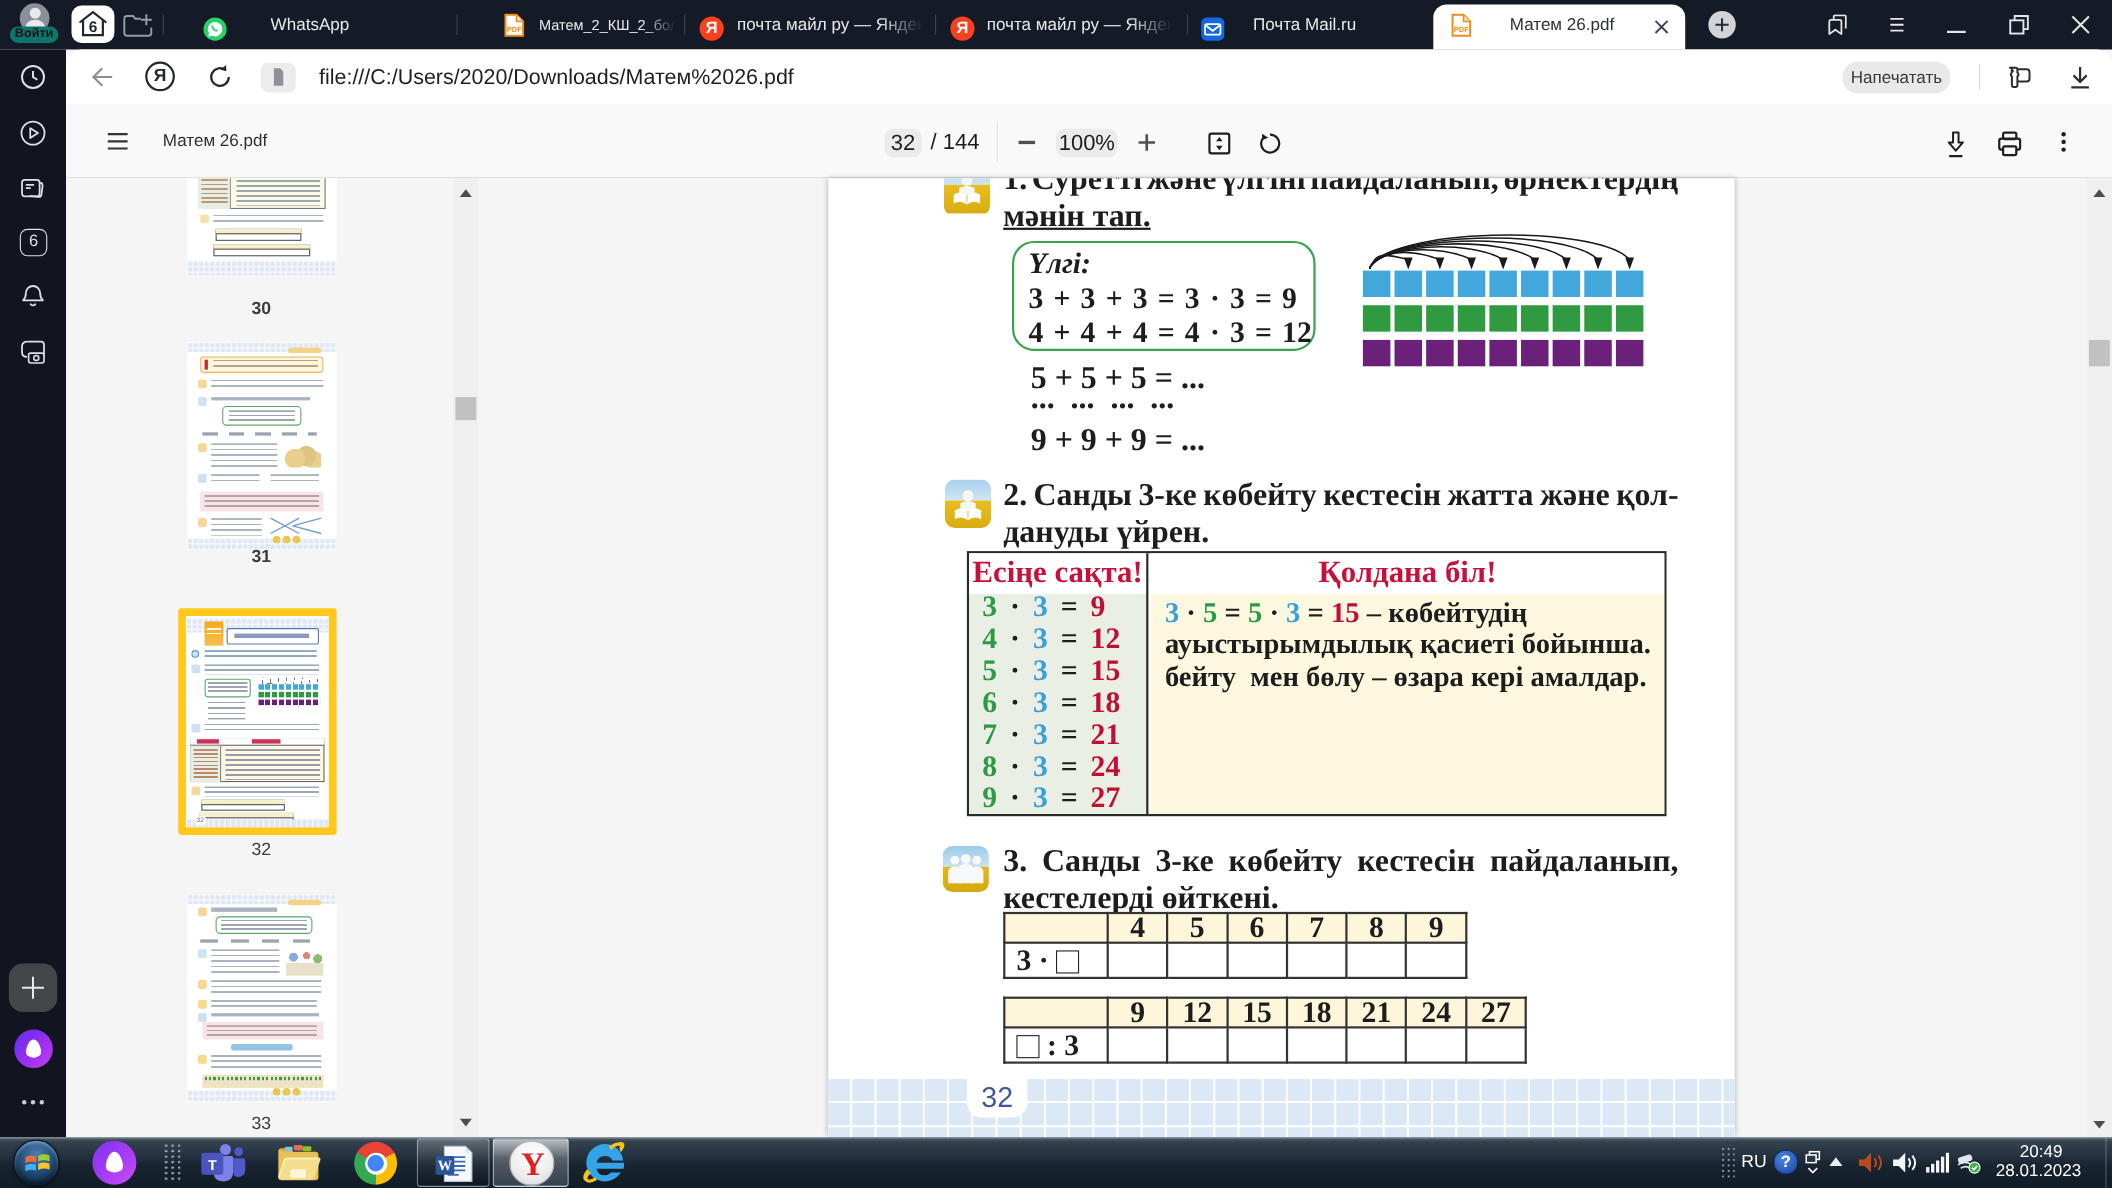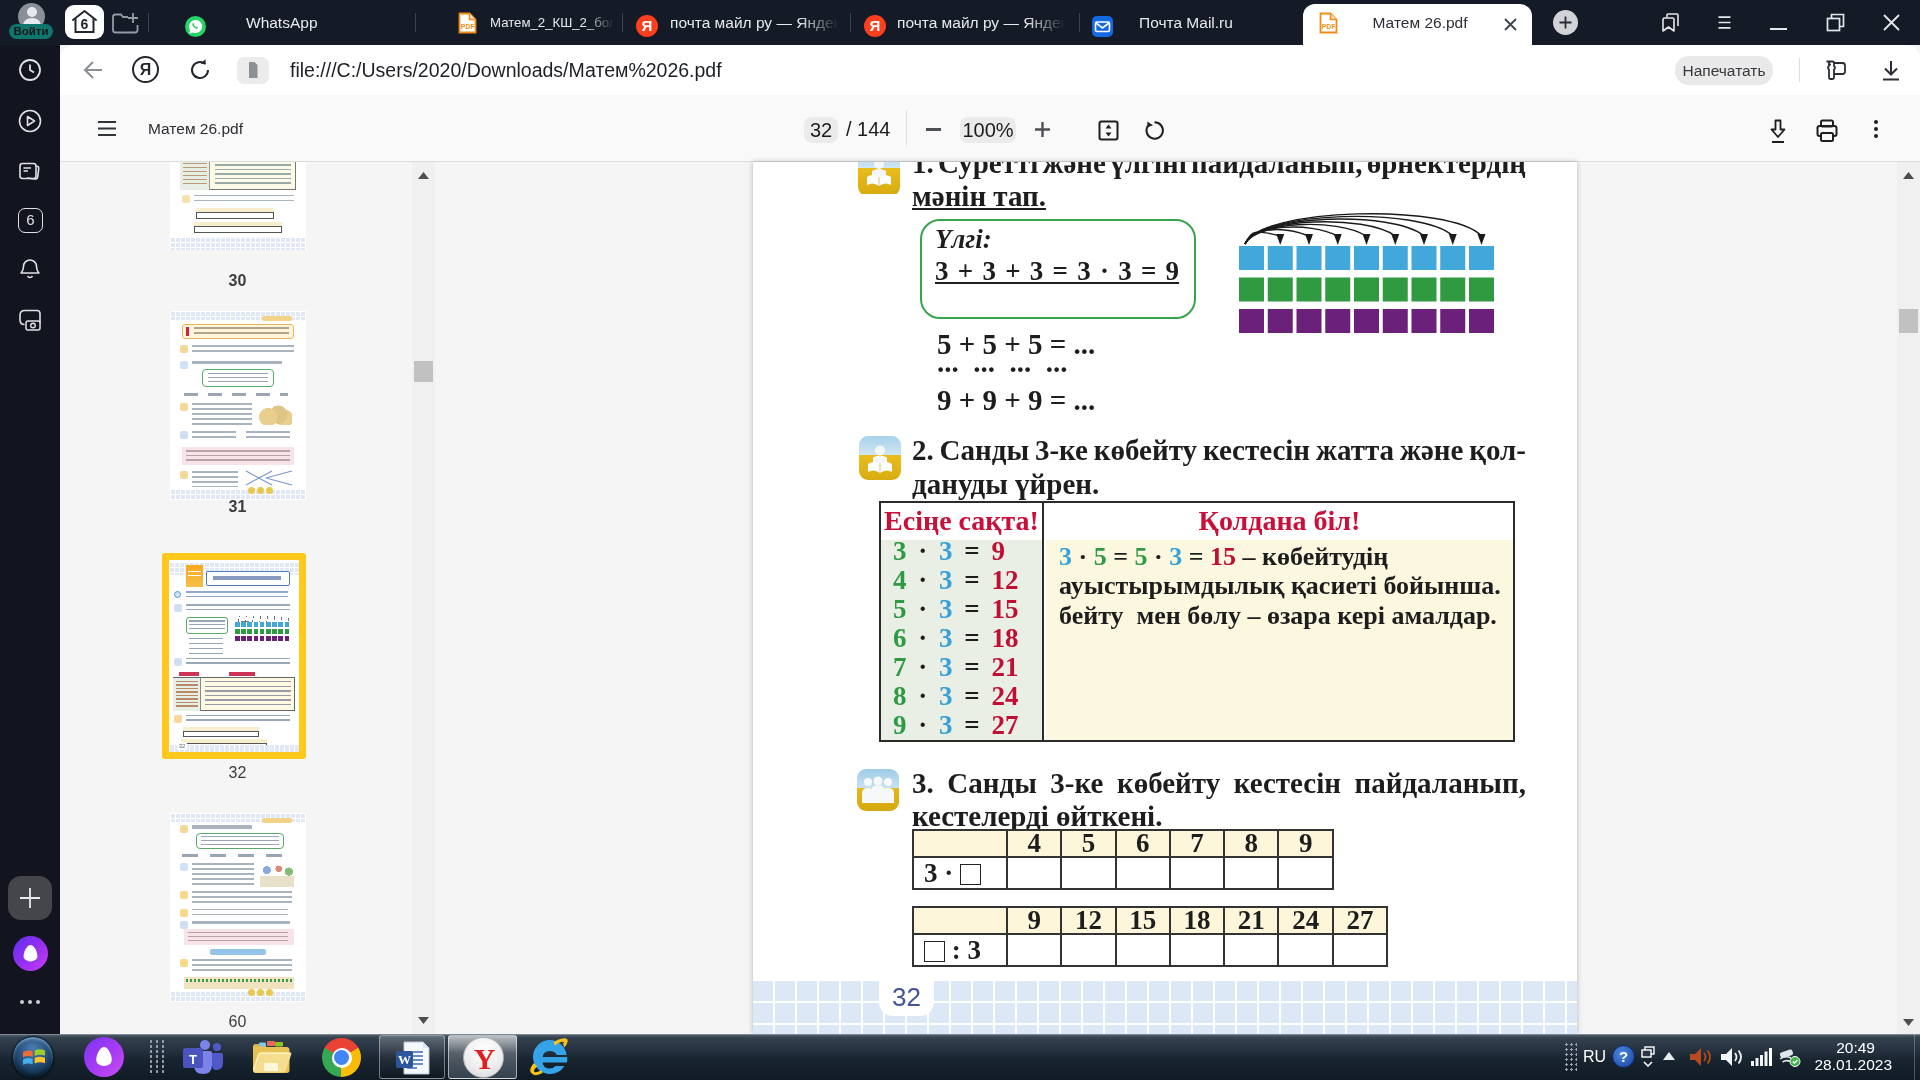--- a/index.html
+++ b/index.html
@@ -371,21 +371,21 @@
       <div class="abs" style="left:40px;top:136px;width:56px;height:6px;background:#66aadd;opacity:.7;border-radius:2px;"></div>
       <div class="abs" style="left:10px;top:146px;width:8px;height:8px;background:#f7d98c;border-radius:2px;"></div>
       <div class="abs" style="left:22px;top:146px;width:100px;height:14px;background:repeating-linear-gradient(180deg,#aab4c0 0 1.5px,transparent 1.5px 5px);"></div>
       <div class="abs" style="left:14px;top:164px;width:110px;height:12px;background:#efe3c0;"></div>
       <div class="abs" style="left:16px;top:166px;width:106px;height:3px;background:repeating-linear-gradient(90deg,#3a9a55 0 2px,transparent 2px 4px);"></div>
       <div class="abs" style="left:0;top:178px;width:136px;height:11px;background:#dfe8f4;background-image:linear-gradient(90deg,#fff 1px,transparent 1px),linear-gradient(180deg,#fff 1px,transparent 1px);background-size:5px 5px;"></div>
       <div class="abs" style="left:78px;top:176px;width:7px;height:7px;border-radius:50%;background:#e8c84e;"></div>
       <div class="abs" style="left:87px;top:176px;width:7px;height:7px;border-radius:50%;background:#e8c84e;"></div>
       <div class="abs" style="left:96px;top:176px;width:7px;height:7px;border-radius:50%;background:#e8c84e;"></div>
     </div>
-    <div class="thumblabel" style="left:109px;top:851px;">60</div>
+    <div class="thumblabel" style="left:109px;top:851px;">33</div>
 
     <div class="abs" style="left:352px;top:0;width:23px;height:872px;background:#f0f0f0;"></div>
     <svg class="abs" style="left:356px;top:8px;" width="15" height="12" viewBox="0 0 15 12">
         <path d="M7.5 2 L13 9 H2 Z" fill="#4e4e4e"></path>
       </svg>
     <div class="abs" style="left:354px;top:199px;width:19px;height:21px;background:#c1c1c1;"></div>
     <svg class="abs" style="left:356px;top:852px;" width="15" height="12" viewBox="0 0 15 12">
         <path d="M7.5 10 L13 3 H2 Z" fill="#4e4e4e"></path>
       </svg>
   </div>
@@ -409,21 +409,22 @@
         <span>Суретті</span>
         <span>және</span>
         <span>үлгіні</span>
         <span>пайдаланып,</span>
         <span>өрнектердің</span>
       </div>
     <div class="t" style="left:159px;top:18px;text-decoration:underline;">мәнін тап.</div>
 
     <div class="abs" style="left:167px;top:57px;width:276px;height:100px;border:2px solid #3aa34d;border-radius:20px;"></div>
     <div class="t" style="left:182px;top:61px;font-size:27px;font-style:italic;">Үлгі:</div>
-    <div class="t" style="left:182px;top:93px;font-size:27px;word-spacing:2.5px;text-decoration:underline;">3 + 3 + 3 = 3 · 3 = 9</div>
+    <div class="t" style="left:182px;top:93px;font-size:27px;word-spacing:2.5px;">3 + 3 + 3 = 3 · 3 = 9</div>
+    <div class="t" style="left:182px;top:124px;font-size:27px;word-spacing:2.5px;">4 + 4 + 4 = 4 · 3 = 12</div>
 
     <svg class="abs" style="left:480px;top:40px;" width="270" height="140" viewBox="0 0 270 140">
       <g fill="none" stroke="#1a1a1a" stroke-width="1.4">
         <path d="M12 42 C 19 30.4, 17.2 26.4, 47.25 34"></path>
         <path d="M12 42 C 20 26.8, 46.0 22.8, 76.00 34"></path>
         <path d="M12 42 C 21 23.2, 74.8 19.2, 104.75 34"></path>
         <path d="M12 42 C 22 19.6, 103.5 15.6, 133.50 34"></path>
         <path d="M12 42 C 23 16.0, 132.2 12.0, 162.25 34"></path>
         <path d="M12 42 C 24 12.4, 161.0 8.4, 191.00 34"></path>
         <path d="M12 42 C 25 8.8, 189.8 4.8, 219.75 34"></path>

